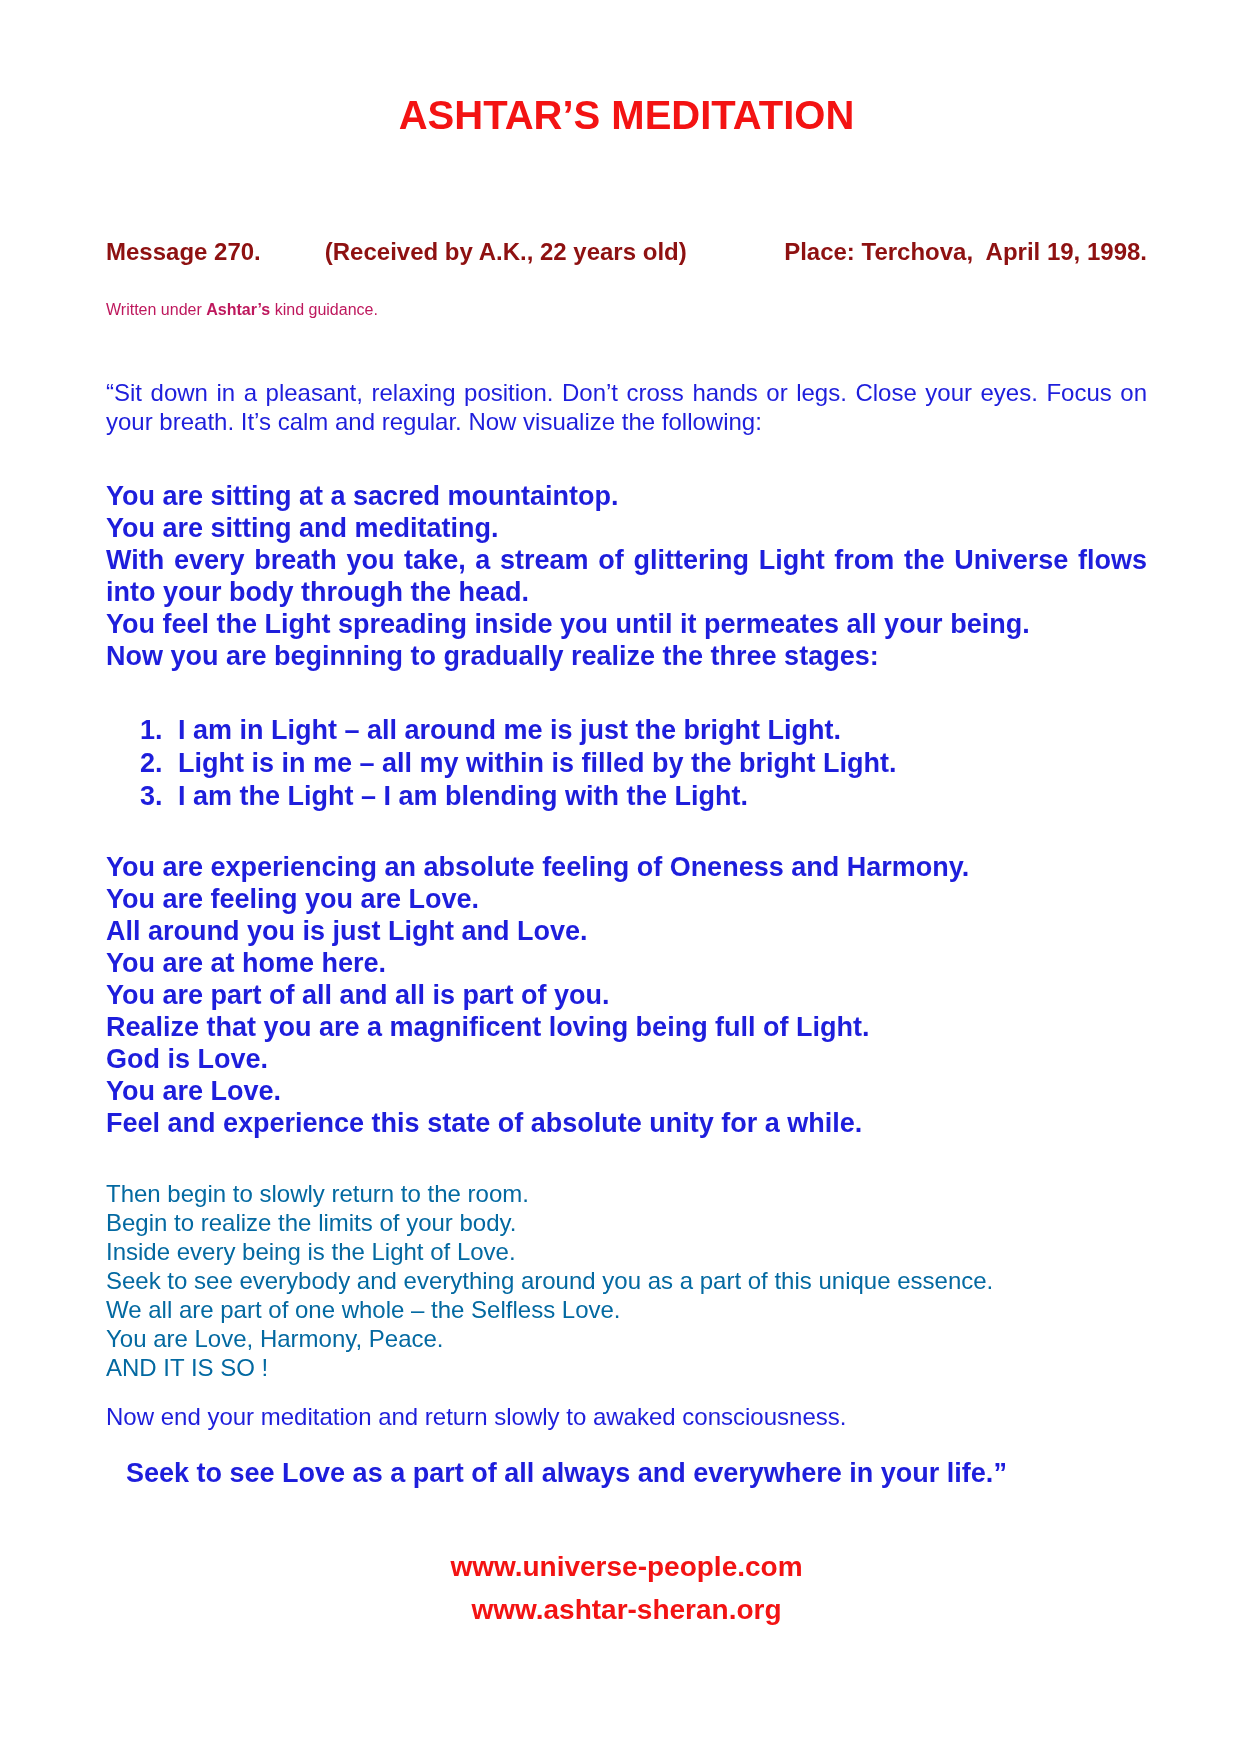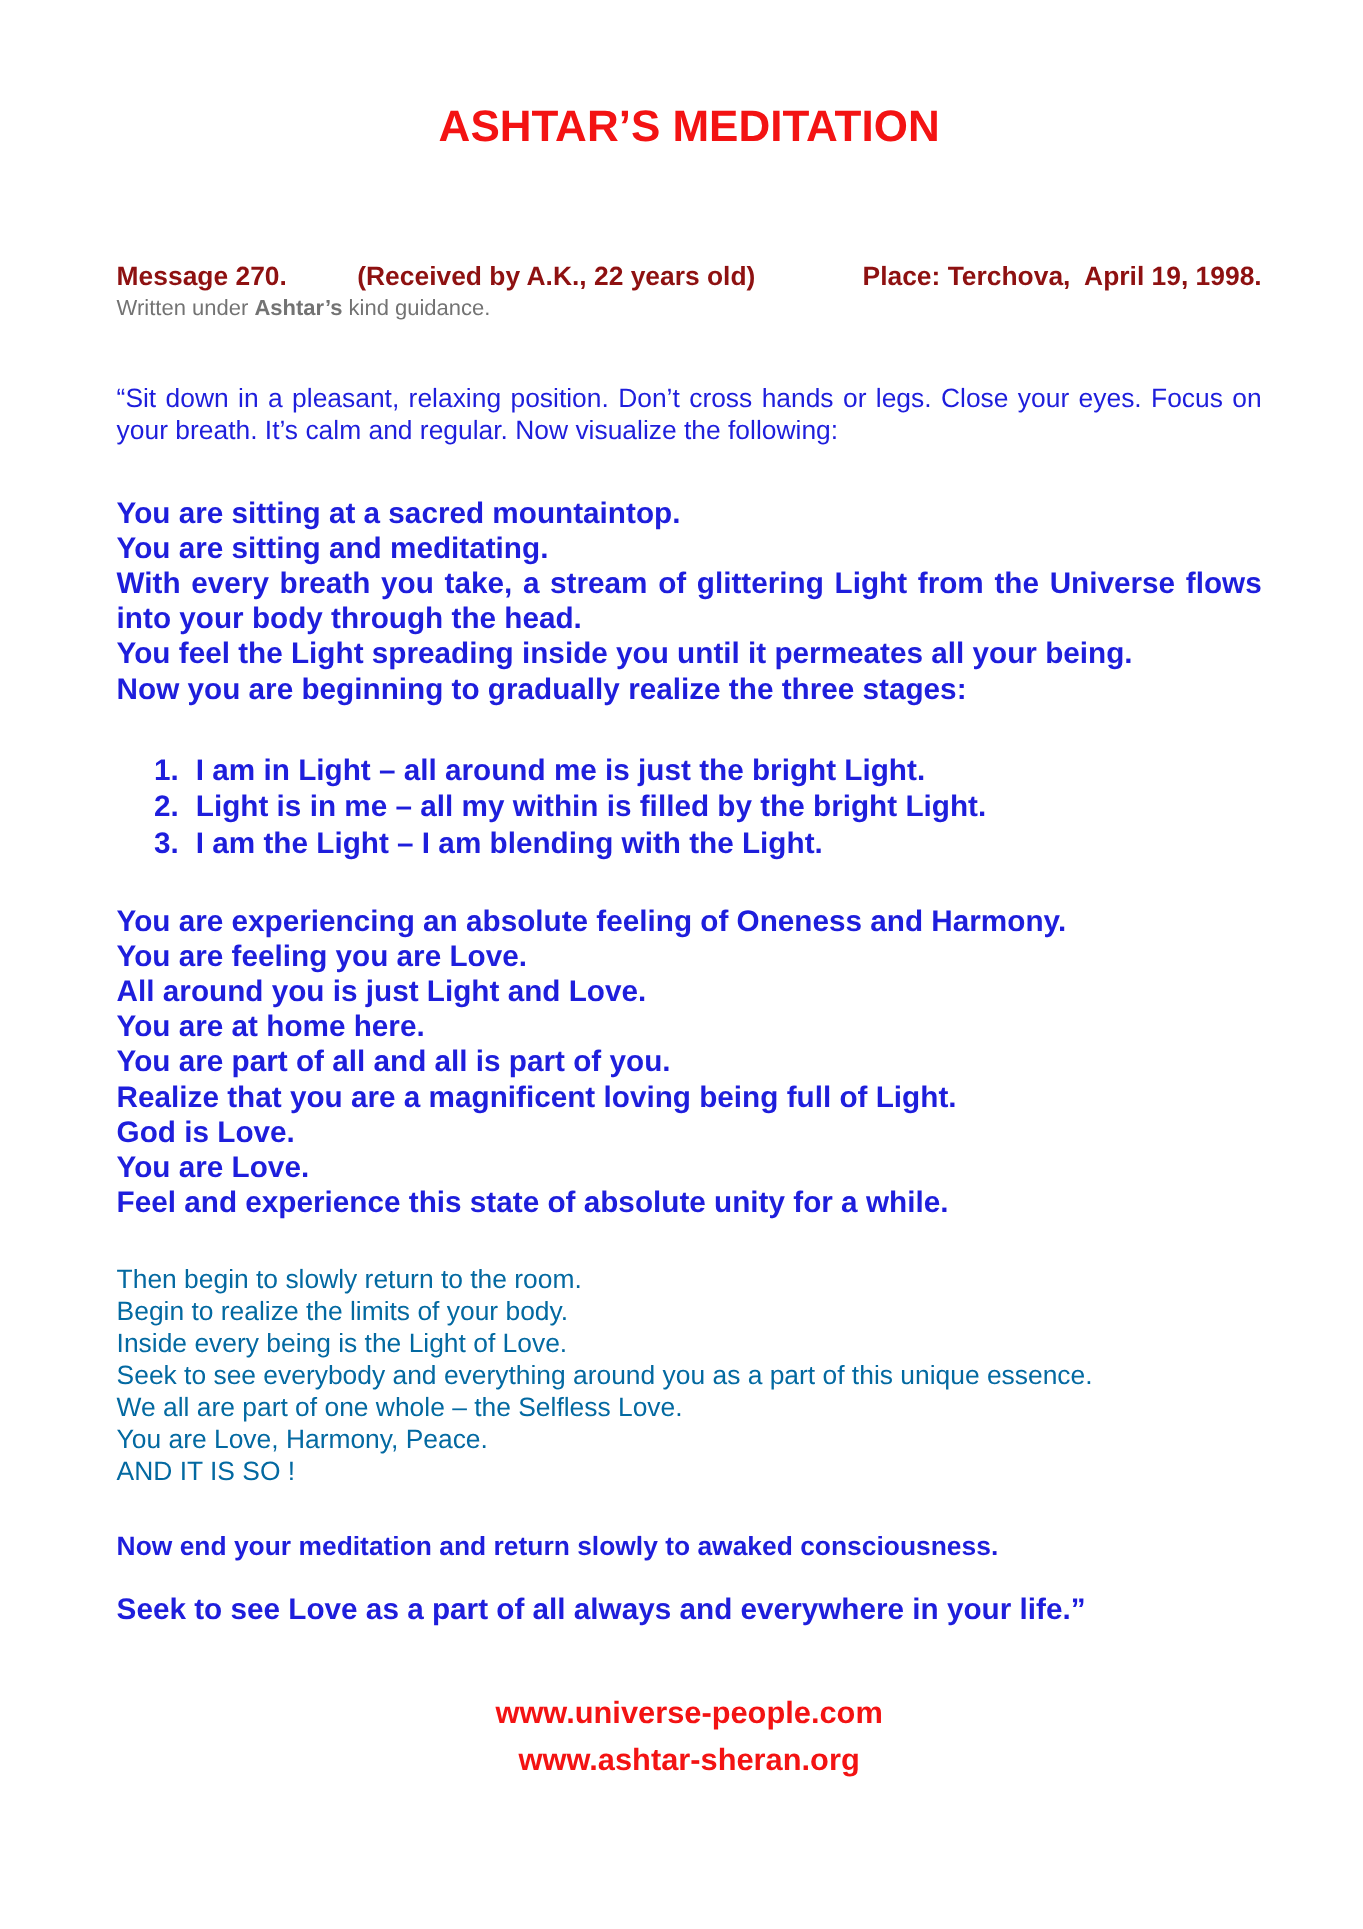--- a/index.html
+++ b/index.html
@@ -31,23 +31,24 @@
     align-items: baseline;
     font-size: 24px;
     line-height: 28px;
     color: #8e1111;
   }
   .meta .received { margin-left: 64px; font-weight: bold; }
   .meta .place { margin-left: auto; font-weight: bold; white-space: pre; }
   .b { font-weight: bold; }
 
   .byline {
-    font-size: 20px;
+    margin-top: 30px;
+    font-size: 16px;
     line-height: 28px;
-    color: #737373;
+    color: #be185d;
   }
 
   .intro {
     margin-top: 54px;
     font-size: 24px;
     line-height: 29px;
     color: #1e1edc;
     text-align: justify;
   }
 
@@ -77,33 +78,33 @@
   .bold-block.block2 { margin-top: 38px; }
 
   .closing { margin-top: 40px; }
   .closing p {
     font-size: 24px;
     line-height: 29px;
     color: #0369a1;
   }
 
   .ending {
-    margin-top: 40px;
+    margin-top: 20px;
     font-size: 24px;
     line-height: 29px;
     color: #1e1edc;
-    font-weight: bold;
   }
 
   .final-bold {
     margin-top: 26px;
     font-size: 27px;
     line-height: 32px;
     font-weight: bold;
     color: #1e1edc;
+    margin-left: 20px;
   }
 
   .links {
     margin-top: 56px;
     text-align: center;
   }
   .links a {
     display: block;
     font-size: 28px;
     line-height: 43px;

